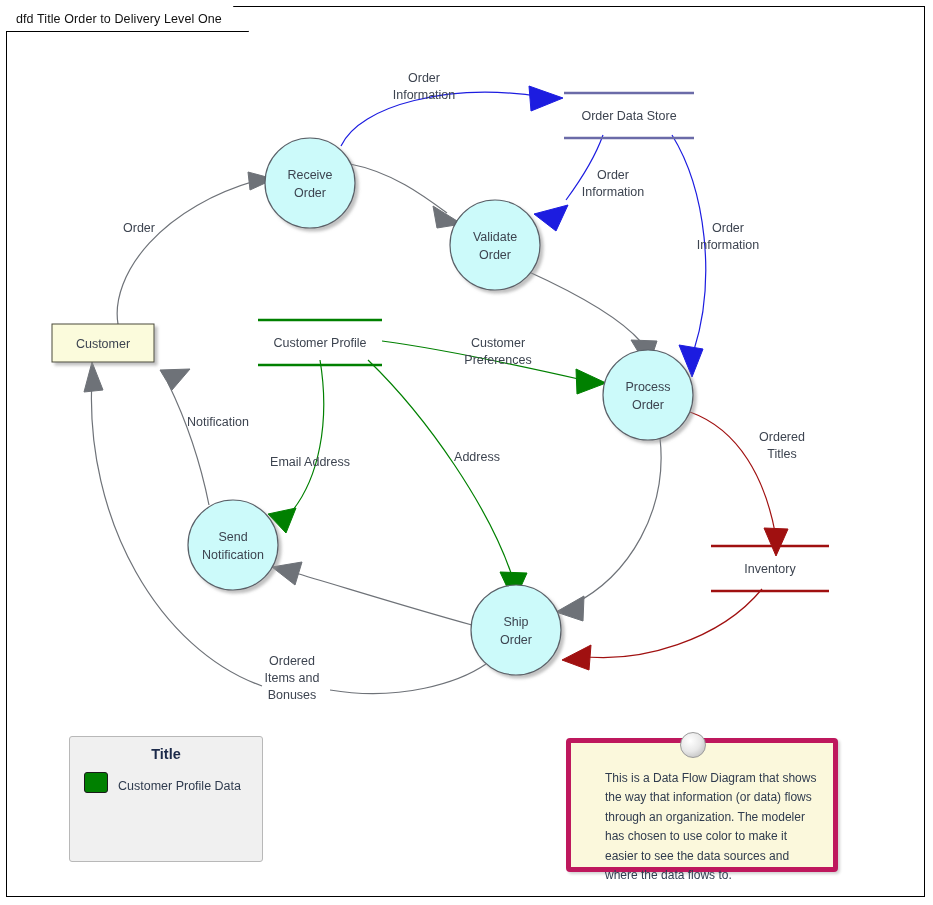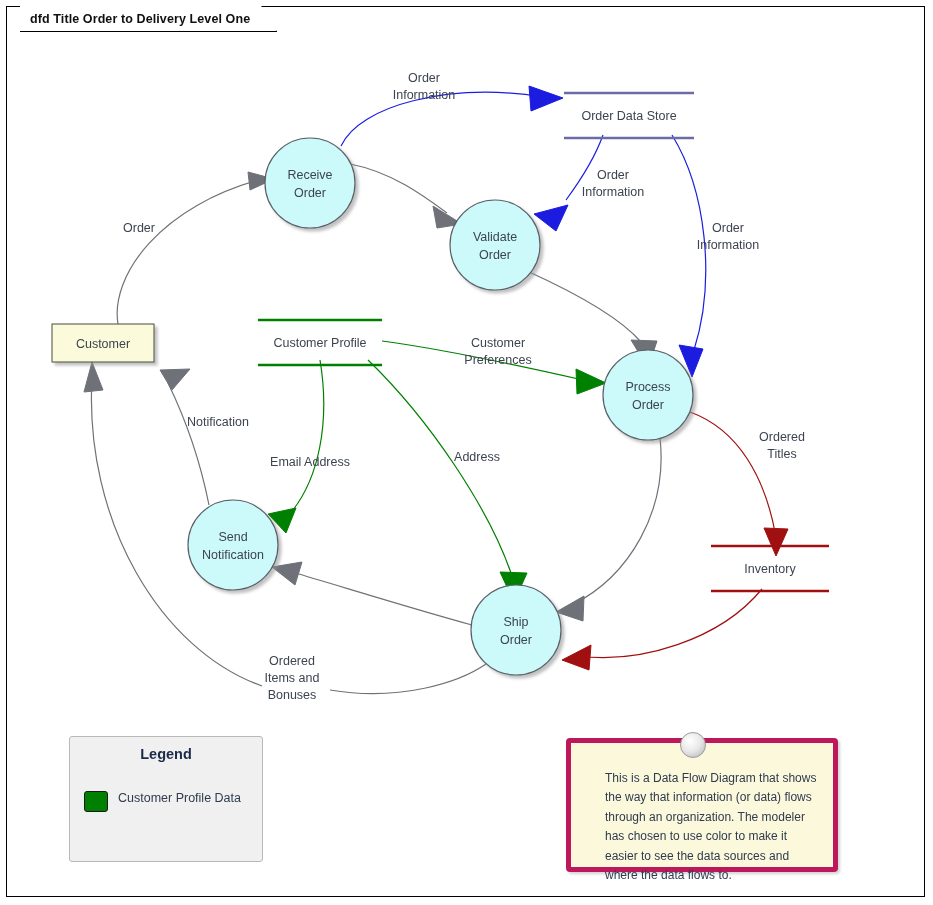--- a/index.html
+++ b/index.html
@@ -3,26 +3,26 @@
 <meta charset="utf-8">
 <style>
   html,body{margin:0;padding:0;background:#ffffff;}
   body{font-family:"Liberation Sans",sans-serif;}
   #app{position:relative;width:933px;height:905px;background:#ffffff;overflow:hidden;}
   .canvas-frame{
     position:absolute;left:6px;top:6px;width:919px;height:891px;
     border:1.5px solid #000000;background:#ffffff;box-sizing:border-box;
   }
   .title-tab{
-    position:absolute;left:20px;top:6px;height:26px;
+    position:absolute;left:6px;top:6px;height:26px;
     background:#ffffff;border:1.5px solid #000000;border-left:none;border-top:none;
     box-sizing:border-box;
     display:flex;align-items:center;
     padding:0 26px 0 10px;
-    font-size:12.5px;font-weight:bold;color:#101010;
+    font-size:12.5px;font-weight:normal;color:#101010;
     letter-spacing:.1px;white-space:nowrap;
     clip-path:polygon(0 0, calc(100% - 16px) 0, 100% 100%, 0 100%);
   }
   svg.diagram{position:absolute;left:0;top:0;width:933px;height:905px;overflow:visible;}
   .flow-label{
     font-family:"Liberation Sans",sans-serif;
     font-size:12.5px;fill:#3d4450;
   }
   .node-label{
     font-family:"Liberation Sans",sans-serif;
@@ -32,21 +32,21 @@
     font-family:"Liberation Sans",sans-serif;
     font-size:12.5px;fill:#3d4450;
   }
   .legend-box{
     position:absolute;background:#f0f0f0;border:1px solid #b8b8b8;border-radius:3px;
   }
   .legend-title{
     text-align:center;font-size:14.5px;font-weight:bold;color:#1c2a4a;
     padding-top:9px;padding-bottom:7px;
   }
-  .legend-row{display:flex;align-items:flex-start;padding:3px 0 3px 14px;margin-top:19px;}
+  .legend-row{display:flex;align-items:flex-end;padding:3px 0 3px 14px;}
   .legend-swatch{width:22px;height:19px;border:1px solid #1a1a1a;border-radius:3px;margin-right:10px;flex:none;}
   .legend-text{font-size:12.5px;color:#2f3b4e;}
   .note-box{
     position:absolute;background:#fbf8dc;border:5px solid #be185d;border-radius:4px;
     box-shadow:2px 2px 3px rgba(0,0,0,.18);
     padding-left:20px;
   }
   .note-pin{
     position:absolute;width:24px;height:24px;border-radius:50%;
     background:radial-gradient(circle at 38% 33%, #ffffff 0%, #e8e8e8 48%, #b0b0b0 100%);
@@ -191,21 +191,21 @@
         <text x="218" y="426" text-anchor="middle" class="flow-label"><tspan x="218" dy="0">Notification</tspan></text>
         <text x="292" y="665" text-anchor="middle" class="flow-label"><tspan x="292" dy="0">Ordered</tspan><tspan x="292" dy="17">Items and</tspan><tspan x="292" dy="17">Bonuses</tspan></text>
       </g>
   </svg>
 
   <div class="title-tab">
     <span>dfd Title Order to Delivery Level One</span>
   </div>
 
   <div class="legend-box" id="legend-box" style="left: 69px; top: 736px; width: 192px; height: 124px;">
-    <div class="legend-title">Legend</div>
+    <div class="legend-title">Title</div>
     <div id="legend-rows">
         <div class="legend-row">
           <span class="legend-swatch" style="background: rgb(0, 128, 0);"></span>
           <span class="legend-text">Customer Profile Data</span>
         </div>
       </div>
   </div>
 
   <div class="note-box" id="note-box" style="left: 566px; top: 738px; width: 242px; height: 124px;">
     <div class="note-pin" id="note-pin" style="left: 109px; top: -11px;"></div>

